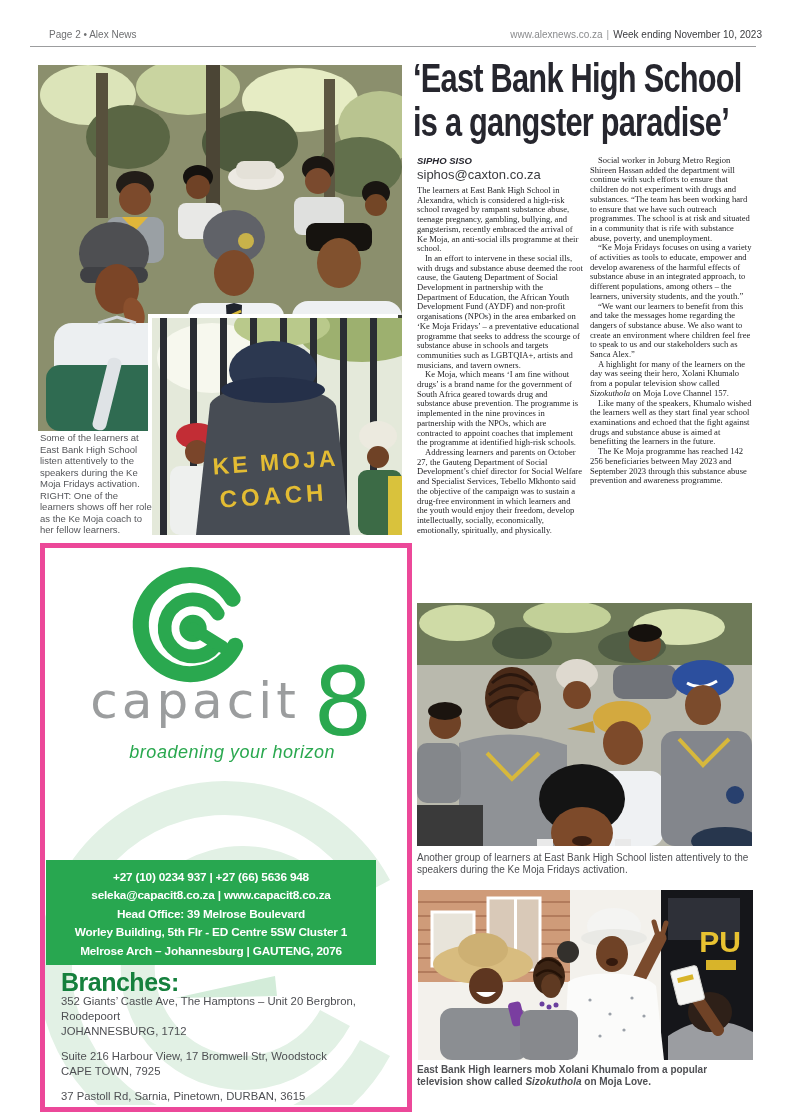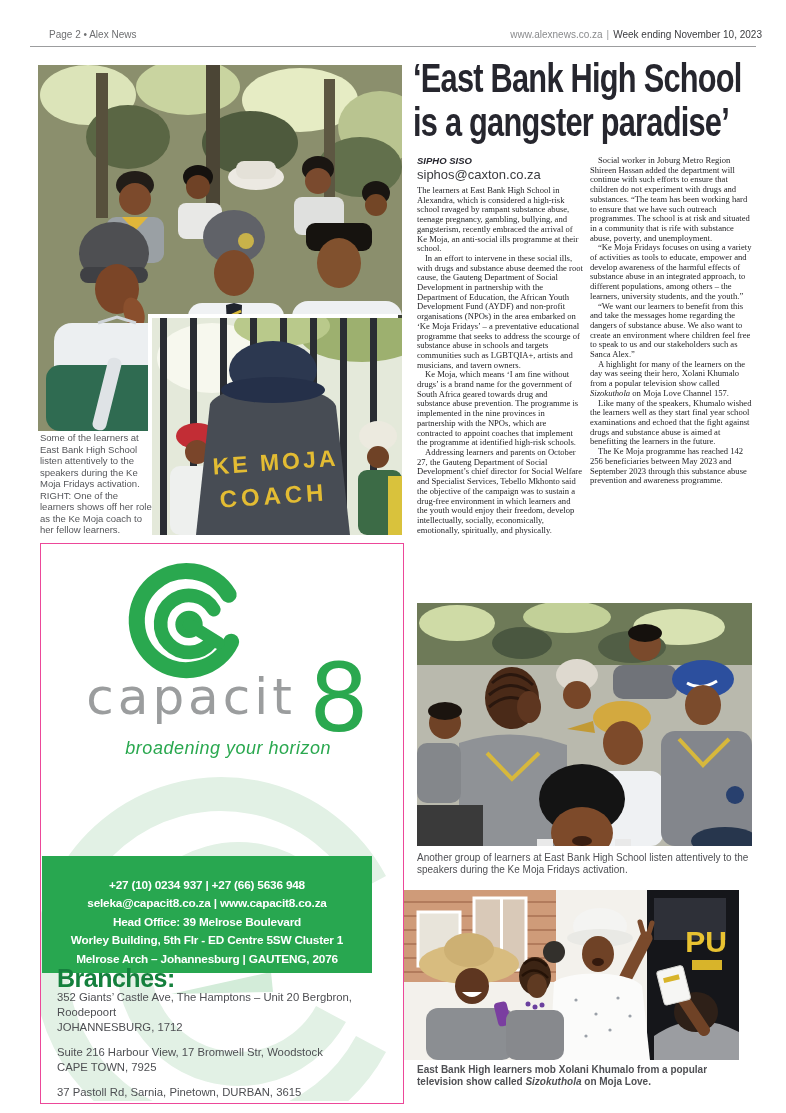--- a/index.html
+++ b/index.html
@@ -28,30 +28,30 @@
             font-size:41px;line-height:44px;letter-spacing:-1px;white-space:nowrap;
             transform:scaleX(0.75);transform-origin:0 0;}
   .byline-name{left:417px;top:155px;font-size:9.5px;font-weight:700;font-style:italic;color:#26262e;}
   .byline-mail{left:417px;top:167px;font-size:13px;color:#3a3b3e;}
   .body-col{font-family:"Liberation Serif",serif;font-size:8.6px;line-height:9.7px;
             color:#1e1e21;overflow:hidden;}
   .body-col p{margin:0;}
   .body-col p.ind{text-indent:8px;}
 
   
-  .ad-box{left:40px;top:543px;width:362px;height:559px;border:1px solid #ec4899;background:#fff;}
+  .ad-box{left:40px;top:543px;width:362px;height:559px;border:5px solid #ec4899;background:#fff;}
   .wordmark{top:128px;left:0px;width:300px;text-align:center;
             font-family:"DejaVu Sans",sans-serif;font-size:50px;letter-spacing:4px;
             color:#9b9d9e;line-height:1;}
   .digit8{top:108px;left:268px;font-family:"DejaVu Sans",sans-serif;font-size:94px;
           line-height:1;color:#2aa84f;font-weight:400;}
   .tagline{top:194px;left:10px;width:280px;text-align:right;font-style:italic;
            font-size:18px;color:#2aa84f;letter-spacing:0.5px;}
   .contact{left:1px;top:312px;width:330px;height:97px;background:#28a750;color:#ffffff;
-           font-weight:700;font-size:11.8px;line-height:18.4px;text-align:center;padding-top:20px;
+           font-weight:700;font-size:11.8px;line-height:18.4px;text-align:center;padding-top:8px;
            letter-spacing:-0.2px;}
   .branches-title{left:16px;top:420px;font-size:25px;font-weight:800;color:#15803d;letter-spacing:-0.5px;}
   .branch-list{left:16px;top:446px;width:340px;font-size:11.3px;line-height:15px;color:#4e4f53;}
   .branch-list .branch{margin-bottom:10px;}
 
   svg text{font-family:"Liberation Sans",sans-serif;}
 </style>
 </head>
 <body>
 
@@ -268,21 +268,21 @@
       <rect x="120" y="236" width="16" height="7" fill="#e9e9e9"></rect>
       <rect x="198" y="236" width="16" height="7" fill="#e9e9e9"></rect>
 
       <rect x="0" y="202" width="66" height="41" fill="#3a3a3a"></rect>
       <ellipse cx="308" cy="238" rx="34" ry="14" fill="#27364d"></ellipse>
     </svg>
   </div>
 
   <div class="abs cap-b" style="left:417px;top:852px;width:335px;">Another group of learners at East Bank High School listen attentively to the speakers during the Ke Moja Fridays activation.</div>
 
-  <div class="abs" style="left:404px;top:890px;">
+  <div class="abs" style="left:418px;top:890px;">
     <svg class="photo" width="335" height="170" viewBox="0 0 335 170">
       <rect width="335" height="170" fill="#f3f1ec"></rect>
 
       <rect x="0" y="0" width="152" height="92" fill="#cf9b79"></rect>
       <g stroke="#b27b5c" stroke-width="2">
         <path d="M0,12 H152 M0,26 H152 M0,40 H152 M0,54 H152 M0,68 H152 M0,82 H152"></path>
       </g>
       <rect x="14" y="22" width="42" height="54" fill="#e8e4da" stroke="#ffffff" stroke-width="3"></rect>
       <rect x="70" y="8" width="52" height="72" fill="#d9c9b8" stroke="#ffffff" stroke-width="3"></rect>
       <rect x="96" y="8" width="3" height="72" fill="#ffffff"></rect>

